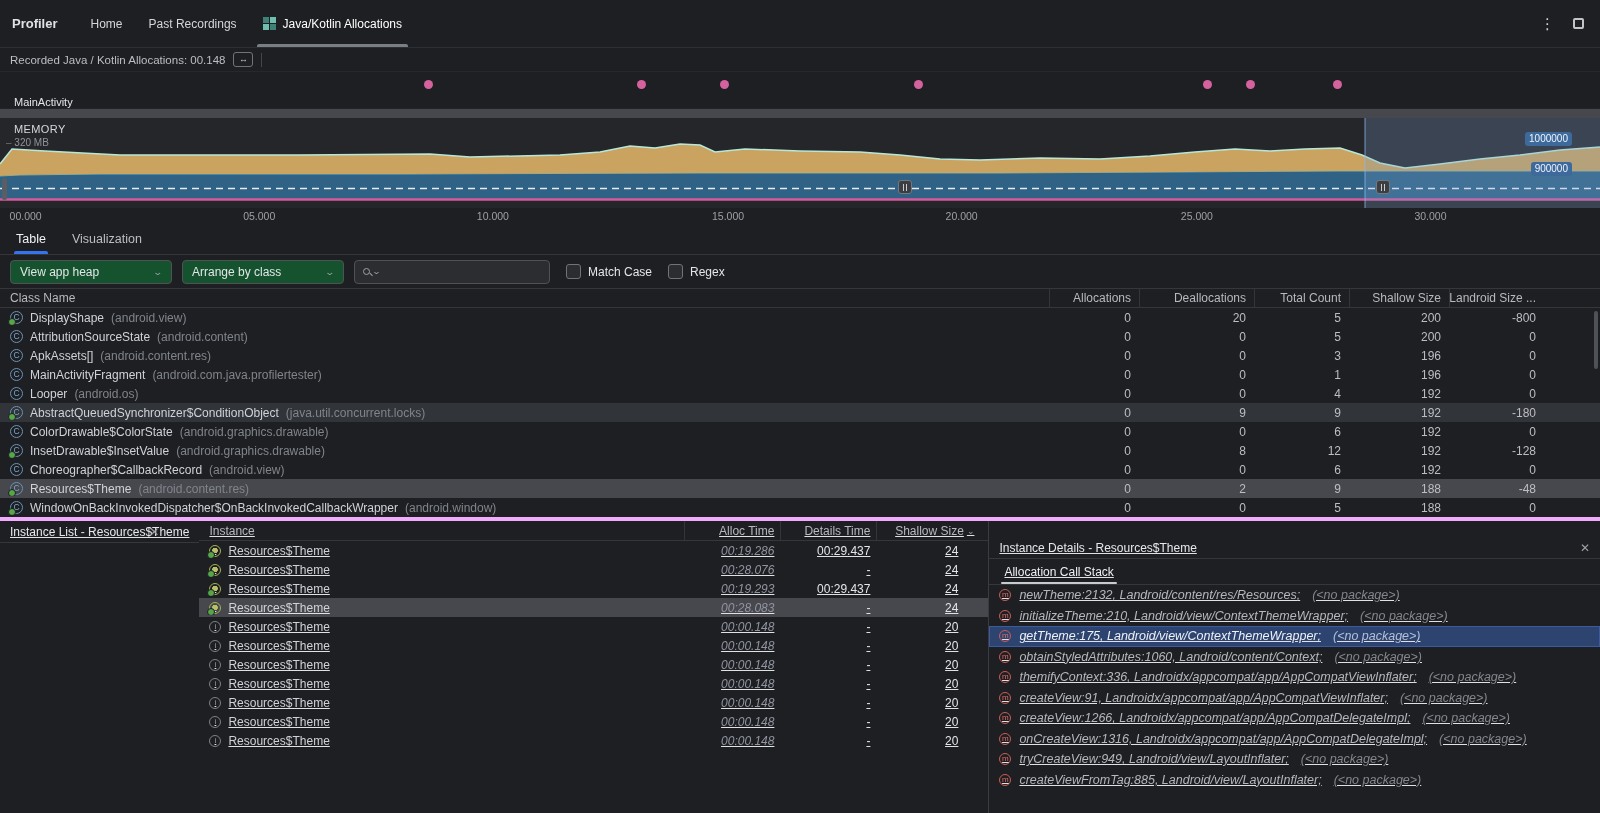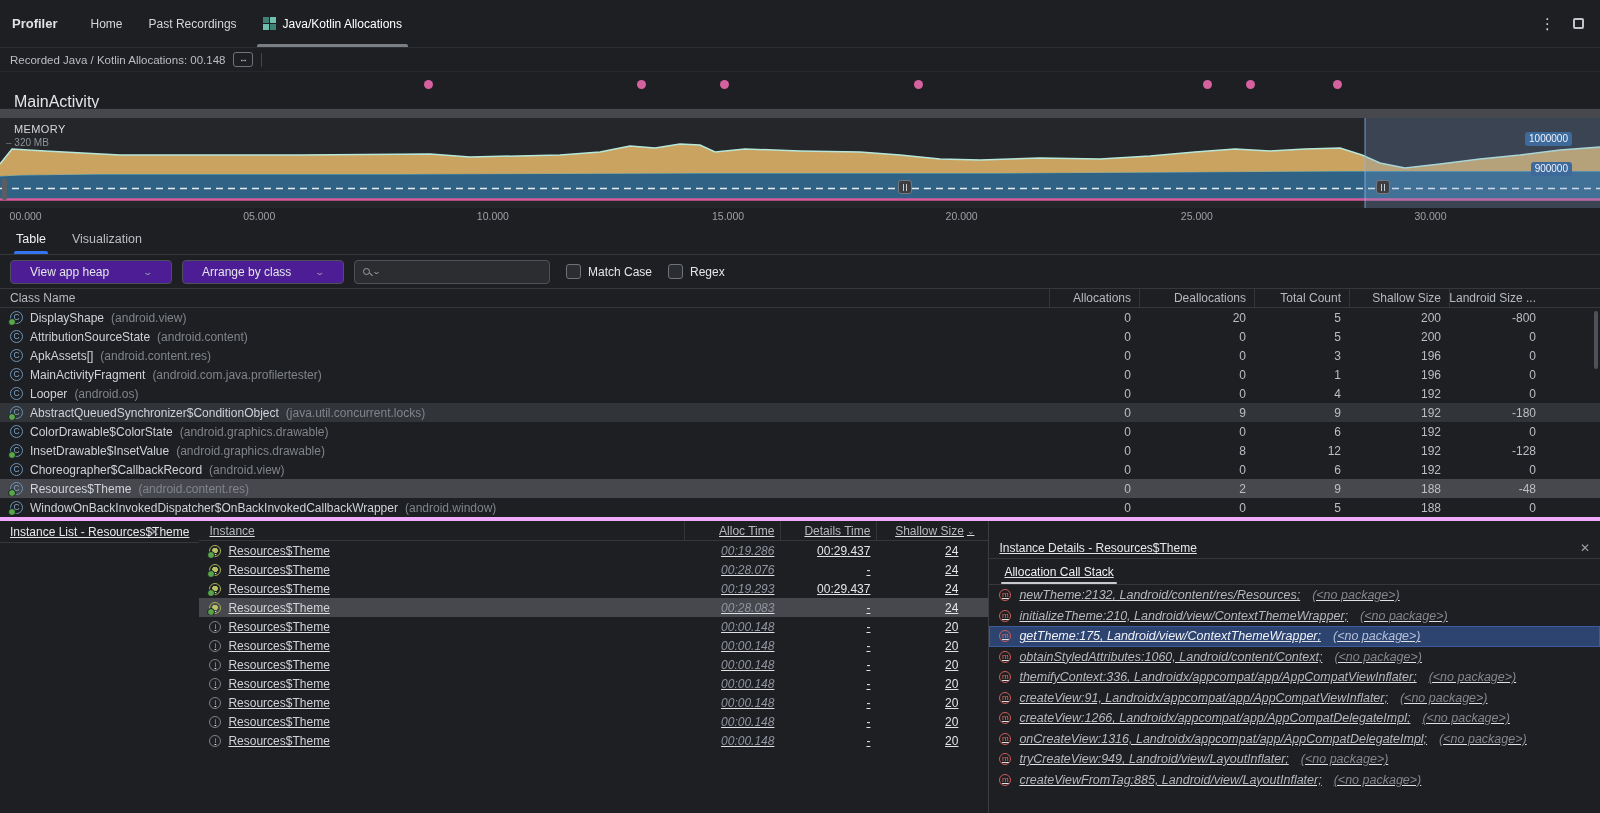--- a/index.html
+++ b/index.html
@@ -30,21 +30,21 @@
   .winbox { width:11px; height:11px; border:2px solid #c2c4c9; border-radius:2px; }
 
   
   .recbar { height:24px; flex:none; display:flex; align-items:center; gap:8px; padding:0 10px; font-size:11.5px; color:#bcbec4; border-bottom:1px solid #26282c; }
   .fit-icon { width:20px; height:15px; border:1px solid #6f737a; border-radius:3px; font-size:9px; line-height:13px; text-align:center; color:#c4c6cb; flex:none; }
   .recbar-sep { width:1px; height:14px; background:#43454a; }
 
   
   .events-row { height:24px; flex:none; position:relative; }
   .event-dot { position:absolute; top:8px; width:9px; height:9px; border-radius:50%; background:#d5619f; }
-  .activity-label { height:12px; flex:none; font-size:16px; line-height:12px; padding-left:14px; color:#e3e5e9; }
+  .activity-label { height:12px; flex:none; font-size:11px; line-height:12px; padding-left:14px; color:#e3e5e9; }
   .activity-bar { height:10px; flex:none; background:#46484d; border-top:1px solid #222427; }
 
   .chart { height:90px; flex:none; position:relative; background:#242629; }
   .chart svg { position:absolute; inset:0; width:100%; height:100%; }
   .mem-title { position:absolute; top:5px; left:14px; font-size:11px; letter-spacing:.4px; color:#d6d8dd; }
   .mem-axis { position:absolute; top:19px; left:6px; font-size:10px; color:#90949b; }
   .mem-axis::before { content:"– "; color:#6f737a; }
   .mem-badge { position:absolute; right:28px; background:#3e6a9b; color:#eef4fc; font-size:10px; line-height:14px; padding:0 4px; border-radius:3px; }
   .range-handle { position:absolute; width:14px; height:14px; top:62px; background:#3b3e42; border:1px solid #75797f; border-radius:3px; display:flex; align-items:center; justify-content:center; gap:2px; }
   .range-handle i { width:1px; height:7px; background:#c8cacf; }
@@ -54,21 +54,21 @@
   .axis-label { position:absolute; top:2px; }
 
   
   .view-tabs { height:31px; flex:none; display:flex; align-items:stretch; gap:26px; padding-left:16px; border-bottom:1px solid #35373b; }
   .view-tab { display:flex; align-items:center; font-size:12.5px; color:#bcbec4; position:relative; cursor:default; }
   .view-tab.active { color:#f0f1f3; }
   .view-tab.active::after { content:""; position:absolute; left:-2px; right:-2px; bottom:0; height:3px; background:#3574f0; border-radius:2px 2px 0 0; }
 
   
   .toolbar { height:34px; flex:none; display:flex; align-items:center; gap:10px; padding:0 10px; border-bottom:1px solid #35373b; }
-  .combo { height:24px; display:flex; align-items:center; justify-content:space-between; gap:8px; padding:0 19px; background:#4c1d95; border:1px solid #4e5157; border-radius:4px; font-size:12px; color:#e3e5e9; cursor:default; }
+  .combo { height:24px; display:flex; align-items:center; justify-content:space-between; gap:8px; padding:0 9px; background:#14532d; border:1px solid #4e5157; border-radius:4px; font-size:12px; color:#e3e5e9; cursor:default; }
   .combo.heap { width:162px; }
   .combo.arrange { width:162px; }
   .chev { font-size:9px; color:#9ca0a6; transform:scaleX(1.4); }
   .searchbox { width:196px; height:24px; background:#2b2d30; border:1px solid #4e5157; border-radius:4px; display:flex; align-items:center; gap:3px; padding:0 8px; }
   .mag { width:7px; height:7px; border:1.4px solid #9ca0a6; border-radius:50%; position:relative; flex:none; }
   .mag::after { content:""; position:absolute; width:4px; height:1.4px; background:#9ca0a6; transform:rotate(45deg); right:-4px; bottom:-1px; }
   .searchbox .chev { font-size:8px; }
   .searchbox input { flex:1; background:transparent; border:none; outline:none; color:#dfe1e5; font:inherit; min-width:0; }
   .checkbox-wrap { display:flex; align-items:center; gap:7px; font-size:12px; color:#e3e5e9; margin-left:6px; cursor:default; }
   .checkbox { width:15px; height:15px; border:1px solid #6f737a; border-radius:3px; background:#2b2d30; flex:none; }

